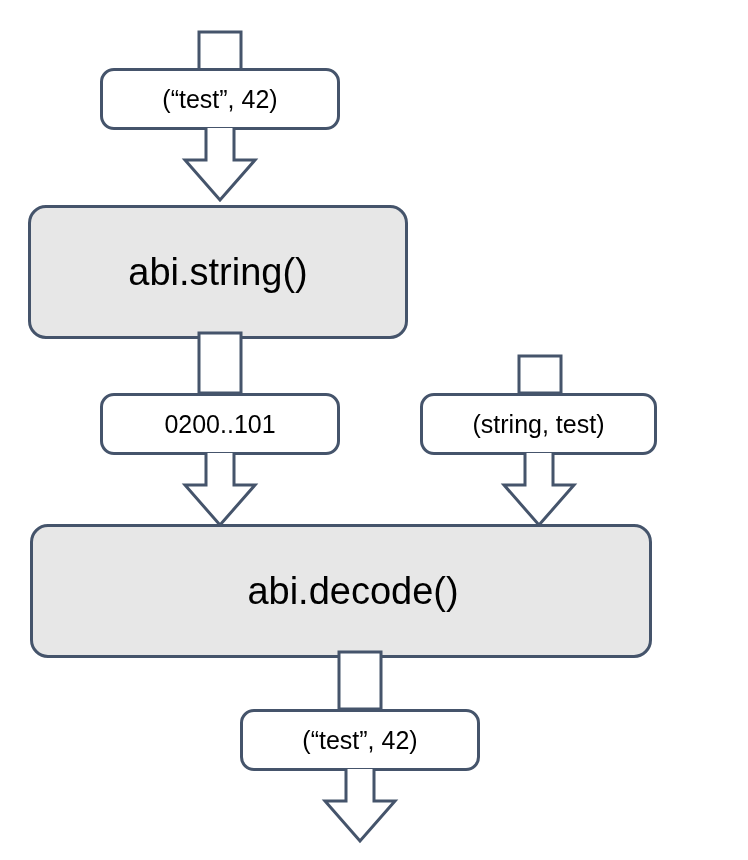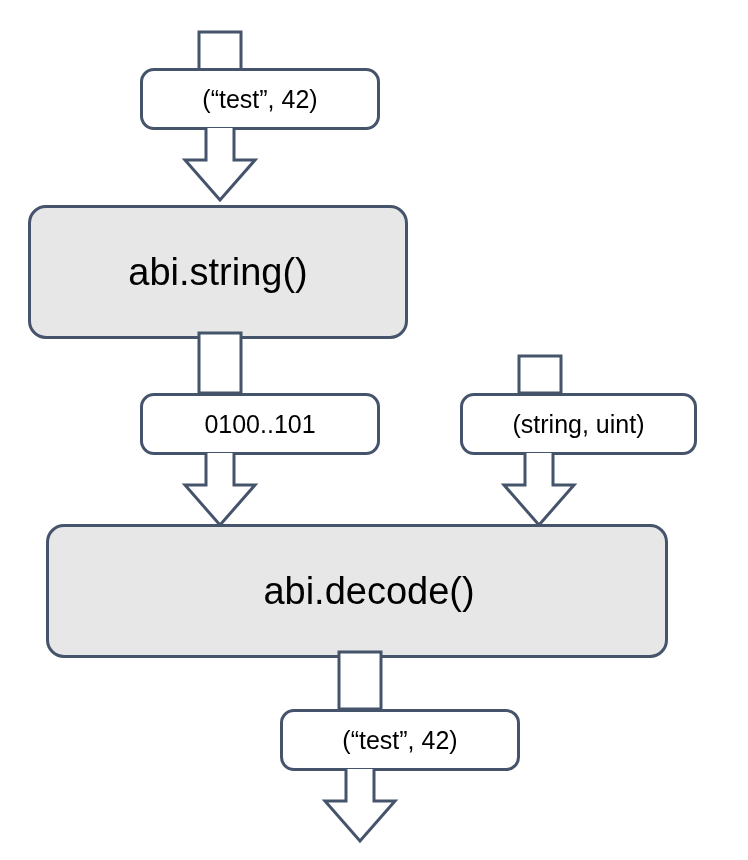--- a/index.html
+++ b/index.html
@@ -26,21 +26,20 @@
     align-items: center;
     justify-content: center;
     color: #000000;
     line-height: 1;
     white-space: nowrap;
   }
   .node.value {
     background: #ffffff;
     font-size: 25px;
     border-radius: 14px;
-    margin-left: 40px;
   }
   .node.proc {
     background: #e7e7e7;
     font-size: 38px;
     border-radius: 18px;
   }
   .arrow {
     position: absolute;
     overflow: visible;
   }
@@ -74,40 +73,40 @@
 
   <div class="node proc" style="left:28px; top:205px; width:380px; height:134px;">
     <span class="node-label">abi.string()</span>
   </div>
 
   <svg class="arrow" style="left:185px; top:337px;" width="70" height="56" viewBox="0 0 70 56">
     <path d="M 14 -4 L 14 56 L 56 56 L 56 -4 Z"></path>
   </svg>
 
   <div class="node value" style="left:100px; top:393px; width:240px; height:62px;">
-    <span class="node-label">0100..101</span>
+    <span class="node-label">0200..101</span>
   </div>
 
   <svg class="arrow" style="left:181px; top:453px;" width="78" height="80" viewBox="0 0 78 80">
     <path d="M 25 0 L 25 32 L 4 32 L 39 72 L 74 32 L 53 32 L 53 0"></path>
   </svg>
 
   <svg class="arrow" style="left:505px; top:360px;" width="70" height="33" viewBox="0 0 70 33">
     <path d="M 14 -4 L 14 33 L 56 33 L 56 -4 Z"></path>
   </svg>
 
   <div class="node value" style="left:420px; top:393px; width:237px; height:62px;">
-    <span class="node-label">(string, uint)</span>
+    <span class="node-label">(string, test)</span>
   </div>
 
   <svg class="arrow" style="left:500px; top:453px;" width="78" height="80" viewBox="0 0 78 80">
     <path d="M 25 0 L 25 32 L 4 32 L 39 72 L 74 32 L 53 32 L 53 0"></path>
   </svg>
 
-  <div class="node proc" style="left:46px; top:524px; width:622px; height:134px;padding-left:24px;">
+  <div class="node proc" style="left:30px; top:524px; width:622px; height:134px;padding-left:24px;">
     <span class="node-label">abi.decode()</span>
   </div>
 
   <svg class="arrow" style="left:325px; top:656px;" width="70" height="53" viewBox="0 0 70 53">
     <path d="M 14 -4 L 14 53 L 56 53 L 56 -4 Z"></path>
   </svg>
 
   <div class="node value" style="left:240px; top:709px; width:240px; height:62px;">
     <span class="node-label">(“test”, 42)</span>
   </div>

